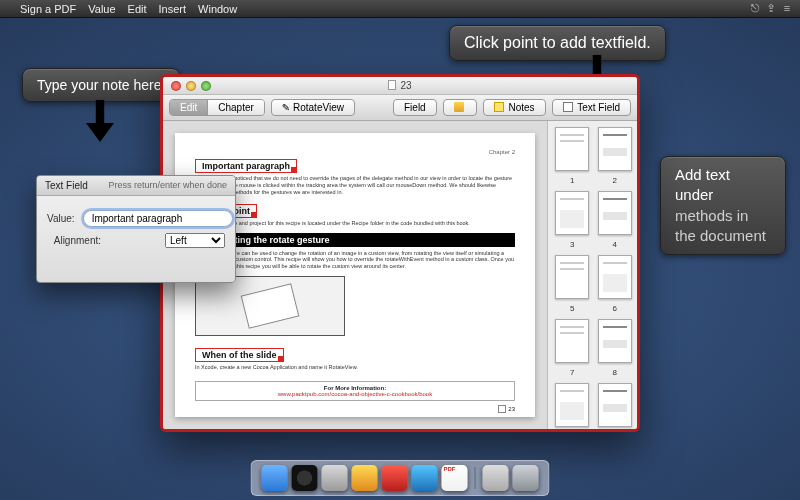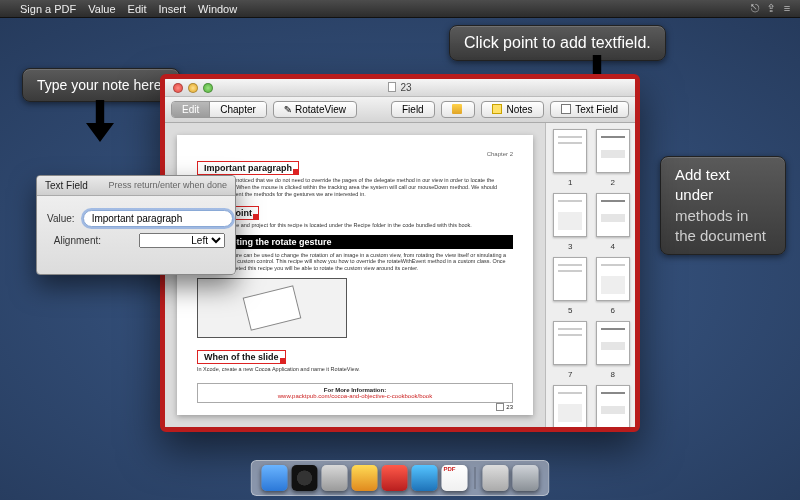--- a/index.html
+++ b/index.html
@@ -33,21 +33,21 @@
     font-size:14px;
   }
   .arrow-down {
     position:absolute; width:28px; height:42px;
     background:#000; clip-path: polygon(35% 0,65% 0,65% 55%,100% 55%,50% 100%,0 55%,35% 55%);
     filter: drop-shadow(0 1px 2px rgba(0,0,0,.6));
   }
   
   .win {
     position:absolute; left:160px; top:74px; width:480px; height:358px;
-    background:#ececec; border:5px solid #b91c1c; border-radius:6px;
+    background:#ececec; border:3px solid #b91c1c; border-radius:6px;
     box-shadow: 0 18px 40px rgba(0,0,0,.55);
     display:flex; flex-direction:column; overflow:hidden;
   }
   .titlebar {
     height:18px; background:linear-gradient(#f6f6f6,#d8d8d8);
     display:flex; align-items:center; padding:0 8px; border-bottom:1px solid #bbb;
     position:relative;
   }
   .traffic { display:flex; gap:5px; }
   .traffic span { width:10px; height:10px; border-radius:50%; border:1px solid rgba(0,0,0,.25); }
@@ -101,28 +101,28 @@
   .thumb-cell.sel .num { background:#2f6cd5; color:#fff; border-radius:7px; padding:0 5px;}
   
   .panel {
     position:absolute; left:36px; top:175px; width:200px;
     background:linear-gradient(#f3f3f3,#dcdcdc); border:1px solid #888; border-radius:4px;
     box-shadow: 0 12px 26px rgba(0,0,0,.5);
     font-size:10px; color:#222;
   }
   .panel-hd { background:linear-gradient(#eaeaea,#cfcfcf); border-bottom:1px solid #aaa; padding:4px 8px; border-radius:4px 4px 0 0; display:flex;}
   .panel-hd .hint { margin-left:auto; color:#666; font-size:9px;}
-  .panel-body { padding:8px 10px 20px;}
+  .panel-body { padding:8px 10px 28px;}
   .row { display:flex; align-items:center; margin:6px 0;}
   .row label { width:54px; text-align:right; margin-right:8px; color:#333;}
   .row input[type=text] {
     flex:1; border:1px solid #8aa9d6; border-radius:10px; padding:2px 8px;
     box-shadow: 0 0 0 2px rgba(90,140,220,.5); font-size:10px;
   }
-  .row select { width:86px; font-size:10px;text-align:right;}
+  .row select { width:60px; font-size:10px;}
   
   .dock {
     position:absolute; left:50%; transform:translateX(-50%); bottom:4px;
     display:flex; gap:4px; padding:4px 10px;
     background:rgba(230,230,235,.5); border:1px solid rgba(255,255,255,.4);
     border-radius:6px; backdrop-filter: blur(2px);
   }
   .dock .dicon { width:26px; height:26px; border-radius:5px; box-shadow:0 2px 4px rgba(0,0,0,.5);}
   .d-finder { background:linear-gradient(#6ab4ff,#2b78d8);}
   .d-dash   { background:radial-gradient(circle at 50% 50%, #333 40%, #111 42%);}

